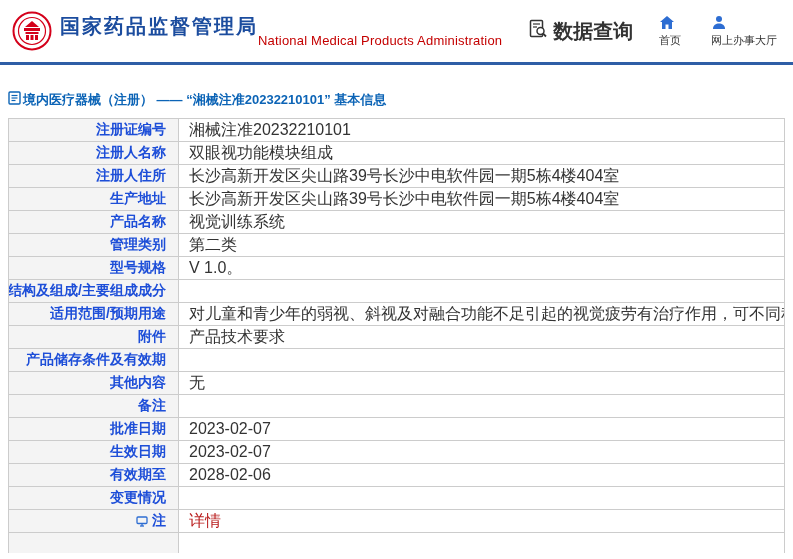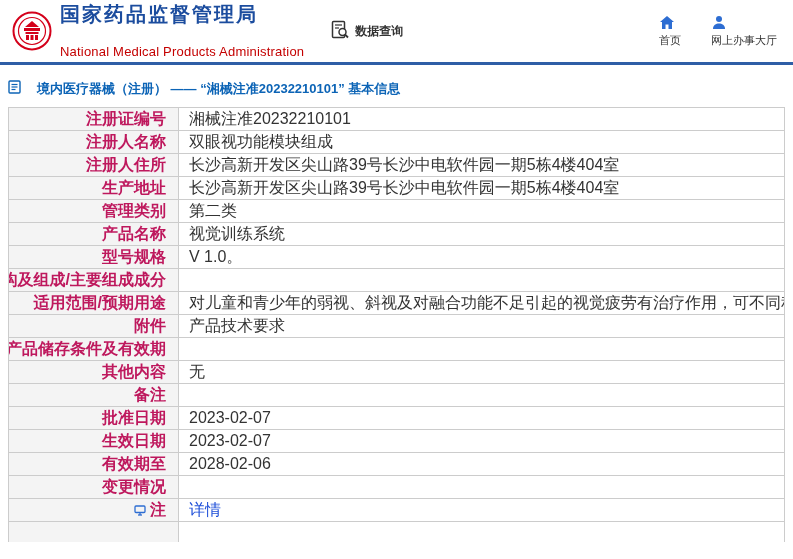--- a/index.html
+++ b/index.html
@@ -7,45 +7,45 @@
   body {
     width:793px; height:559px; overflow:hidden;
     background:#ffffff;
     font-family:"Liberation Sans","DejaVu Sans",sans-serif;
     color:#333;
   }
   
   .header { display:flex; align-items:center; height:62px; padding:0 16px 0 12px; background:#fff; }
   .brand { display:flex; align-items:center; }
   .emblem { width:40px; height:40px; flex:0 0 auto; margin-right:8px; }
-  .brand-text { display:flex; flex-direction:column; justify-content:center; }
+  .brand-text { display:flex; flex-direction:row; justify-content:center; }
   .brand-cn { font-size:20px; font-weight:bold; color:#1b4c9e; letter-spacing:2px; line-height:1.15; }
   .brand-en { font-size:13px; color:#c40000; margin-top:18px; letter-spacing:0.2px; }
-  .data-query { display:flex; align-items:center; margin-left:26px; font-size:12px; font-weight:bold; color:#333; cursor:pointer; }
+  .data-query { display:flex; align-items:center; margin-left:26px; font-size:20px; font-weight:bold; color:#333; cursor:pointer; }
   .data-query svg { margin-right:5px; }
   .top-nav { margin-left:auto; display:flex; gap:30px; }
   .nav-item { display:flex; flex-direction:column; align-items:flex-start; gap:3px; font-size:11px; color:#333; cursor:pointer; }
   .nav-item svg { display:block; }
   .divider { height:3px; background:#2e5ea6; }
   
-  .title-bar { display:flex; align-items:flex-start; gap:16px; padding:15px 8px 9px 8px; }
+  .title-bar { display:flex; align-items:flex-start; gap:2px; padding:26px 8px 9px 8px; }
   .title-text { font-size:13px; font-weight:bold; color:#0c64b6; white-space:nowrap; }
   
   .info-table { margin:0 8px; border-top:1px solid #cccccc; }
   .trow { display:flex; height:23px; border-left:1px solid #ccc; border-right:1px solid #ccc; border-bottom:1px solid #ccc; }
   .tlabel {
     width:170px; flex:0 0 170px; background:#f4f4f4; border-right:1px solid #ccc;
     display:flex; align-items:center; justify-content:flex-end;
-    padding-right:12px; font-size:16px; font-weight:bold; color:#be185d; white-space:nowrap; overflow:hidden;
+    padding-right:12px; font-size:14px; font-weight:bold; color:#1d4ed8; white-space:nowrap; overflow:hidden;
   }
   .tvalue {
     flex:1; display:flex; align-items:center; padding-left:10px;
     font-size:16px; color:#333; white-space:nowrap; overflow:hidden;
   }
-  .tvalue a { color:#1d4ed8; text-decoration:none; cursor:pointer;text-align:right; }
+  .tvalue a { color:#b91c1c; text-decoration:none; cursor:pointer;text-align:right; }
   .note-icon { display:inline-block; margin-right:4px; line-height:0; }
   
   .trow.partial { height:20px; border-bottom:none; }
 </style>
 </head>
 <body>
 
 <div class="header">
   <div class="brand">
     <span class="emblem">
@@ -134,29 +134,29 @@
       <div class="tvalue">长沙高新开发区尖山路39号长沙中电软件园一期5栋4楼404室</div>
     </div>
     <div class="trow">
       <div class="tlabel">
         <span>生产地址</span>
       </div>
       <div class="tvalue">长沙高新开发区尖山路39号长沙中电软件园一期5栋4楼404室</div>
     </div>
     <div class="trow">
       <div class="tlabel">
+        <span>产品名称</span>
+      </div>
+      <div class="tvalue">视觉训练系统</div>
+    </div>
+    <div class="trow">
+      <div class="tlabel">
         <span>管理类别</span>
       </div>
       <div class="tvalue">第二类</div>
-    </div>
-    <div class="trow">
-      <div class="tlabel">
-        <span>产品名称</span>
-      </div>
-      <div class="tvalue">视觉训练系统</div>
     </div>
     <div class="trow">
       <div class="tlabel">
         <span>型号规格</span>
       </div>
       <div class="tvalue">V 1.0。</div>
     </div>
     <div class="trow">
       <div class="tlabel">
         <span>结构及组成/主要组成成分</span>

